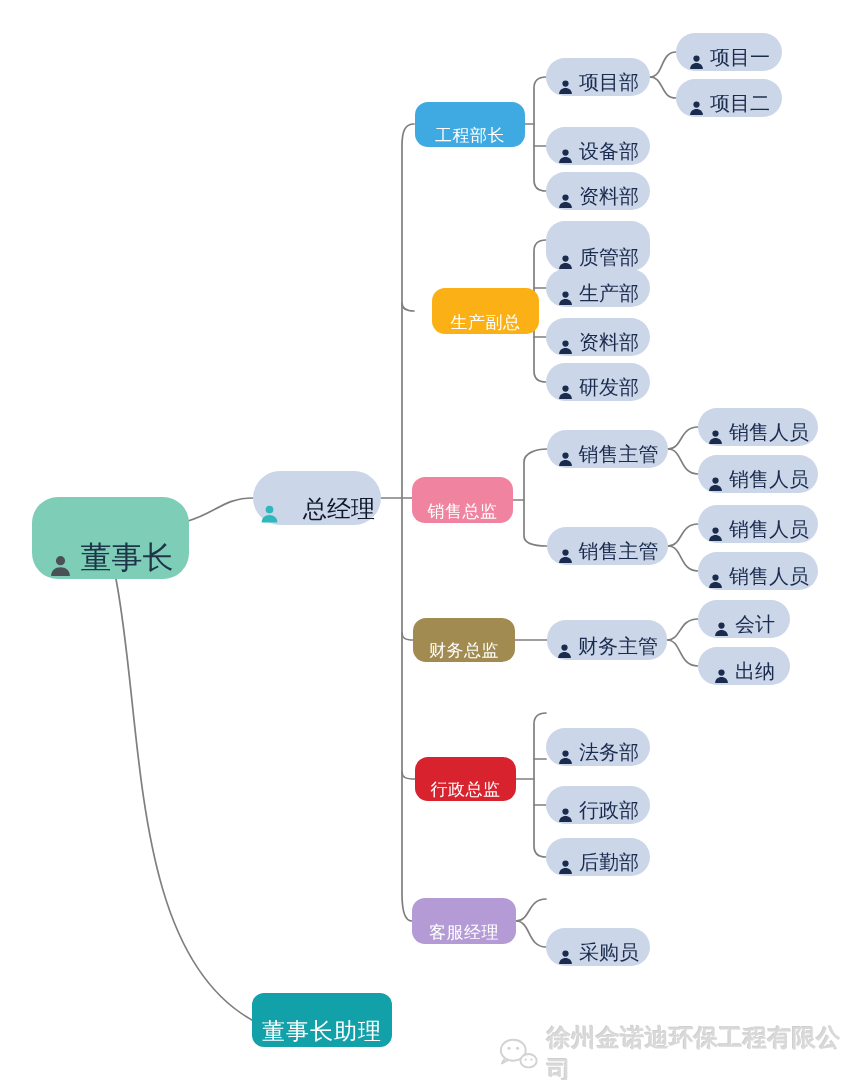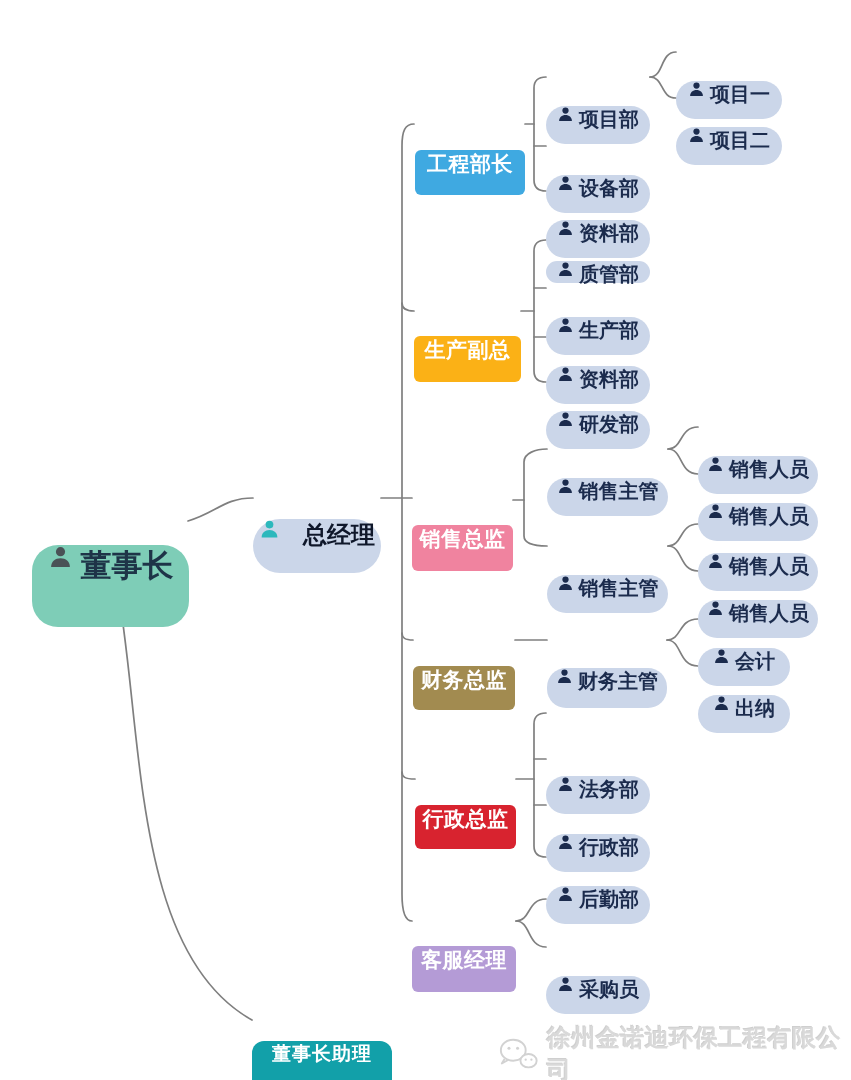--- a/index.html
+++ b/index.html
@@ -4,42 +4,42 @@
 <style>
   html,body { margin:0; padding:0; background:#ffffff; }
   .canvas {
     position:relative; width:851px; height:1080px; background:#ffffff;
     font-family:"Liberation Sans","DejaVu Sans",sans-serif; overflow:hidden;
   }
   svg.wires { position:absolute; left:0; top:0; width:851px; height:1080px; }
   svg.wires path { fill:none; stroke:#7f7f7f; stroke-width:1.7; stroke-linecap:round; }
 
   .node {
-    position:absolute; display:flex; align-items:flex-start; justify-content:center;
-    box-sizing:border-box; font-weight:700; white-space:nowrap;margin-top:48px;
+    position:absolute; display:flex; align-items:flex-end; justify-content:center;
+    box-sizing:border-box; font-weight:400; white-space:nowrap;
   }
   
   .pill { background:#CBD6E9; color:#1B2B4D; border-radius:19px; font-size:20px; gap:5px; padding:0 6px; }
   .pill .pi { width:17px; height:17px; fill:#1B2B4D; flex:0 0 auto; }
   
-  .mgr { color:#ffffff; font-size:21px; border-radius:6px; letter-spacing:0.5px; }
+  .mgr { color:#ffffff; font-size:17px; border-radius:13px; letter-spacing:0.5px; }
   .c-blue   { background:#3FA9E1; }
   .c-amber  { background:#FBB116; }
   .c-pink   { background:#F0839F; }
   .c-khaki  { background:#A28B50; }
   .c-red    { background:#D8232F; }
   .c-purple { background:#B49BD6; }
   
   .root { background:#7ECDB7; color:#1E3448; border-radius:26px; font-size:31px; gap:8px; }
   .root .pi { width:25px; height:25px; fill:#4A5156; }
   
   .gm { background:#CBD6E9; color:#0f172a; border-radius:27px; font-size:24px; gap:23px; }
   .gm .pi { width:21px; height:21px; fill:#2CB8BC; }
   
-  .assist { background:#12A0A9; color:#ffffff; border-radius:12px; font-size:19px; letter-spacing:1px; }
+  .assist { background:#12A0A9; color:#ffffff; border-radius:12px; font-size:23px; letter-spacing:1px; }
 
   .watermark {
     position:absolute; left:498px; top:1022px; display:flex; align-items:center; gap:7px;
     color:#d9d9d9; font-size:24px; font-weight:600; letter-spacing:0.5px;
     text-shadow:1px 1px 0 #ffffff, -1px -1px 0 #cfcfcf;
   }
 </style>
 </head>
 <body>
 
@@ -108,21 +108,21 @@
     <span>总经理</span>
   </div>
 
   <div class="node assist" style="left:252px;top:993px;width:140px;height:54px">
     <span>董事长助理</span>
   </div>
 
   <div class="node mgr c-blue" style="left:415px;top:102px;width:110px;height:45px">
     <span>工程部长</span>
   </div>
-  <div class="node mgr c-amber" style="left:414px;top:288px;width:107px;height:46px">
+  <div class="node mgr c-amber" style="left:432px;top:288px;width:107px;height:46px">
     <span>生产副总</span>
   </div>
   <div class="node mgr c-pink" style="left:412px;top:477px;width:101px;height:46px">
     <span>销售总监</span>
   </div>
   <div class="node mgr c-khaki" style="left:413px;top:618px;width:102px;height:44px">
     <span>财务总监</span>
   </div>
   <div class="node mgr c-purple" style="left:412px;top:898px;width:104px;height:46px">
     <span>客服经理</span>
@@ -160,21 +160,21 @@
     <span>设备部</span>
   </div>
   <div class="node pill" style="left:546px;top:172px;width:104px;height:38px">
     <svg class="pi" viewBox="0 0 24 24">
         <circle cx="12" cy="6.4" r="4.4"></circle>
         <path d="M3 21c0-5 4-8.3 9-8.3s9 3.3 9 8.3z"></path>
       </svg>
     <span>资料部</span>
   </div>
 
-  <div class="node pill" style="left:546px;top:213px;width:104px;height:22px">
+  <div class="node pill" style="left:546px;top:221px;width:104px;height:50px">
     <svg class="pi" viewBox="0 0 24 24">
         <circle cx="12" cy="6.4" r="4.4"></circle>
         <path d="M3 21c0-5 4-8.3 9-8.3s9 3.3 9 8.3z"></path>
       </svg>
     <span>质管部</span>
   </div>
   <div class="node pill" style="left:546px;top:269px;width:104px;height:38px">
     <svg class="pi" viewBox="0 0 24 24">
         <circle cx="12" cy="6.4" r="4.4"></circle>
         <path d="M3 21c0-5 4-8.3 9-8.3s9 3.3 9 8.3z"></path>

